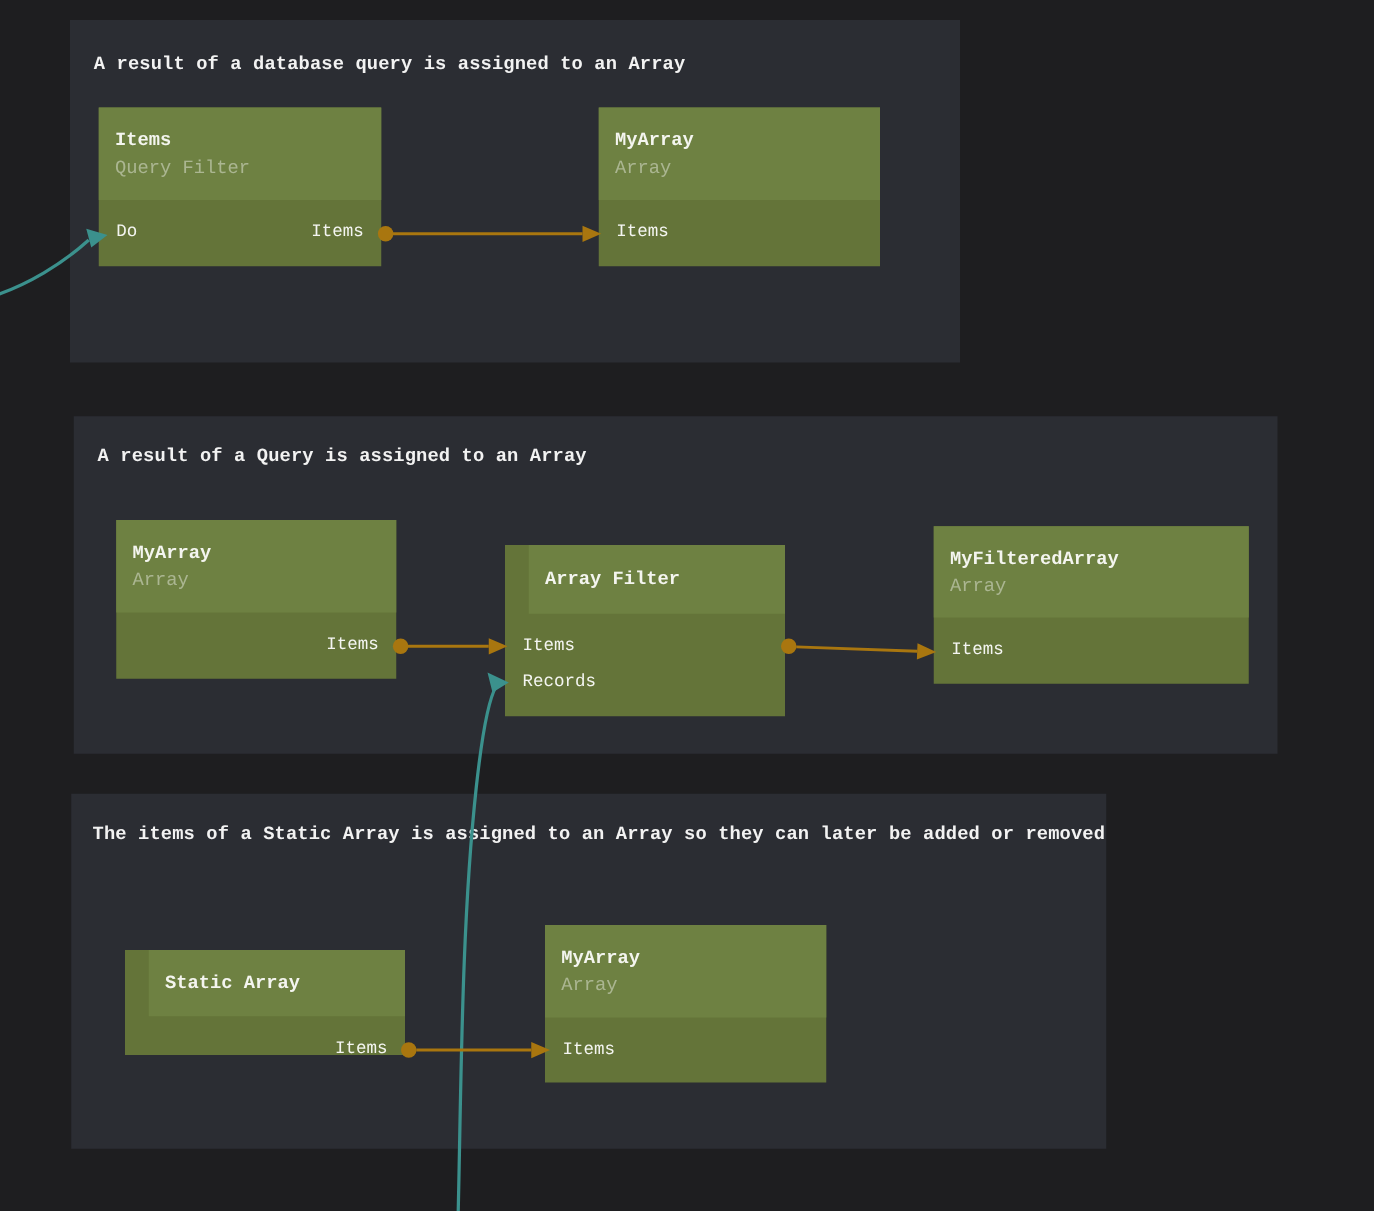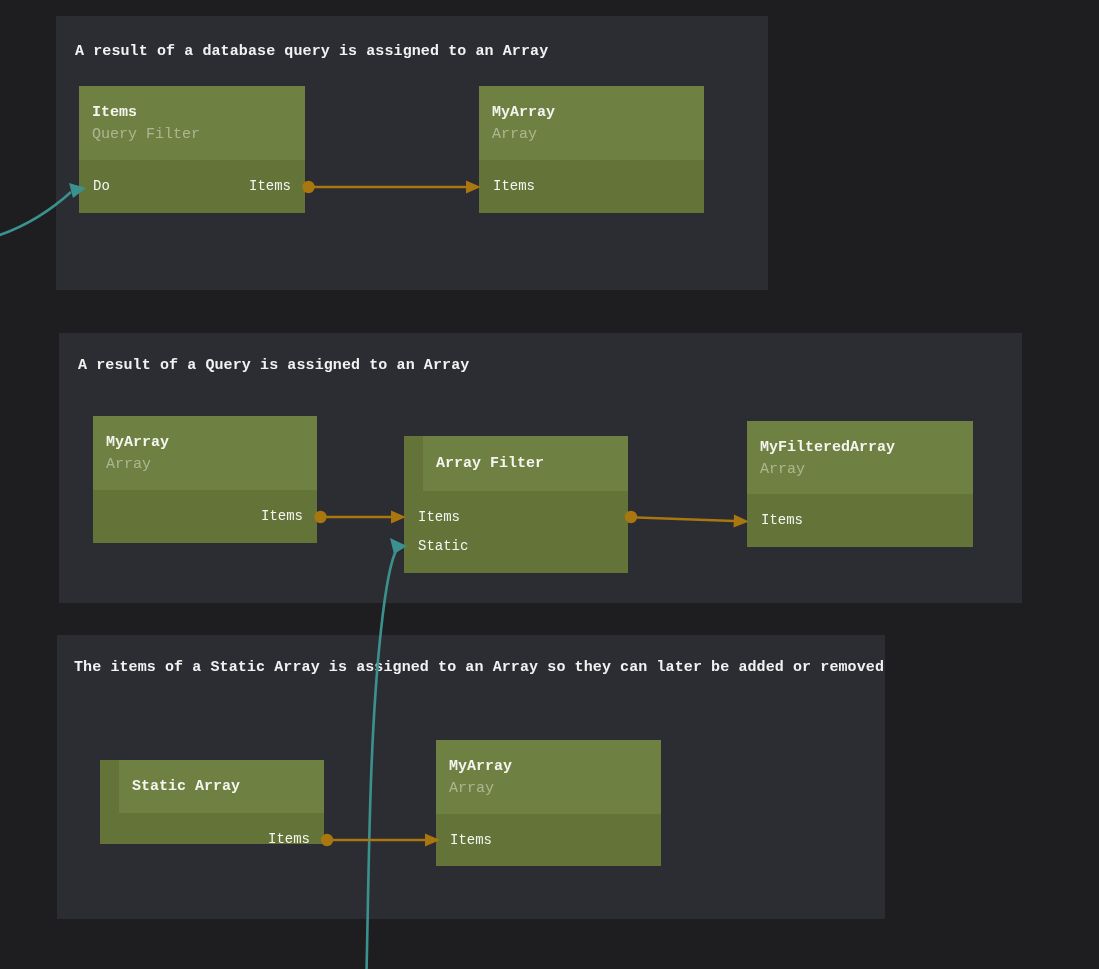--- a/index.html
+++ b/index.html
@@ -103,26 +103,26 @@
 
   <div class="node" style="left:404px;top:436px;width:224px;height:137px;">
     <div class="node-header single" style="height:55px;">
       <div class="node-title">Array Filter</div>
     </div>
     <div class="node-body">
       <div class="port-row left">
         <span class="port">Items</span>
       </div>
       <div class="port-row left">
-        <span class="port">Static</span>
+        <span class="port">Records</span>
       </div>
     </div>
   </div>
 
-  <div class="node" style="left:747px;top:421px;width:226px;height:126px;">
+  <div class="node" style="left:747px;top:421px;width:252px;height:126px;">
     <div class="node-header" style="height:73px;">
       <div class="node-title">MyFilteredArray</div>
       <div class="node-subtitle">Array</div>
     </div>
     <div class="node-body">
       <div class="port-row left">
         <span class="port">Items</span>
       </div>
     </div>
   </div>

